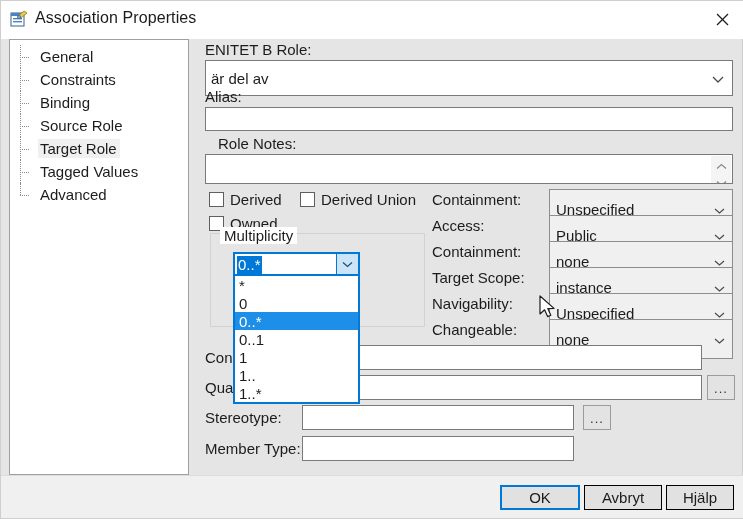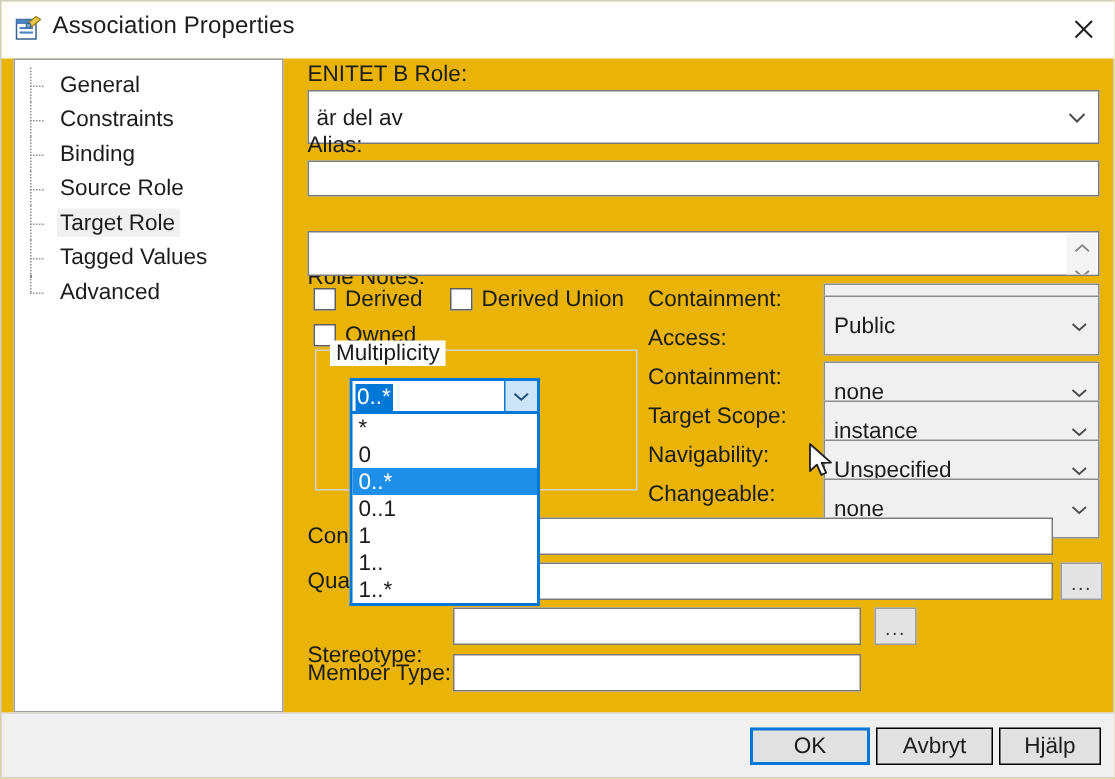--- a/index.html
+++ b/index.html
@@ -7,21 +7,21 @@
     margin: 0; padding: 0;
     width: 743px; height: 519px;
     background: #ffffff;
     font-family: "Liberation Sans", sans-serif;
     overflow: hidden;
   }
 
   #dialog {
     position: relative;
     width: 743px; height: 519px;
-    background: #eab308;
+    background: #e5e5e5;
     border: 1px solid #cfcfcf;
   }
 
   
   #titlebar {
     position: absolute; left: 0; top: 0;
     width: 743px; height: 38px;
     background: #ffffff;
   }
   #app-icon {
@@ -360,21 +360,21 @@
             <path d="M1 1.5 L6 6.5 L11 1.5" fill="none" stroke="#4a4a4a" stroke-width="1.3"></path>
           </svg>
       </span>
     </div>
 
     <div class="fld-label" style="left:8px; top:49px;">Alias:</div>
     <div class="txtbox" style="left:8px; top:68px; width:528px; height:24px;">
       <span></span>
     </div>
 
-    <div class="fld-label" style="left:8px; top:96px;margin-top:41px;">Role Notes:</div>
+    <div class="fld-label" style="left:21px; top:96px;">Role Notes:</div>
     <div class="txtbox" style="left:8px; top:115px; width:528px; height:30px; align-items:flex-start; padding-top:3px;">
       <span></span>
       <div id="notes-spin">
         <span>
           <svg width="11" height="7" viewBox="0 0 11 7">
               <path d="M1 5.5 L5.5 1.5 L10 5.5" fill="none" stroke="#8a8a8a" stroke-width="1.3"></path>
             </svg>
         </span>
         <span>
           <svg width="11" height="7" viewBox="0 0 11 7">
@@ -423,21 +423,21 @@
     <div class="combo-grey" style="left:352px; top:150px; width:184px;">
       <span>Unspecified</span>
       <span class="arrow">
         <svg width="11" height="7" viewBox="0 0 11 7">
             <path d="M1 1.5 L5.5 5.5 L10 1.5" fill="none" stroke="#4a4a4a" stroke-width="1.2"></path>
           </svg>
       </span>
     </div>
 
     <div class="fld-label" style="left:235px; top:178px;">Access:</div>
-    <div class="combo-grey" style="left:352px; top:158px; width:184px;">
+    <div class="combo-grey" style="left:352px; top:176px; width:184px;">
       <span>Public</span>
       <span class="arrow">
         <svg width="11" height="7" viewBox="0 0 11 7">
             <path d="M1 1.5 L5.5 5.5 L10 1.5" fill="none" stroke="#4a4a4a" stroke-width="1.2"></path>
           </svg>
       </span>
     </div>
 
     <div class="fld-label" style="left:235px; top:204px;">Containment:</div>
     <div class="combo-grey" style="left:352px; top:202px; width:184px;">
@@ -483,21 +483,21 @@
     <div class="txtbox" style="left:105px; top:306px; width:400px; height:25px;">
       <span></span>
     </div>
 
     <div class="fld-label" style="left:8px; top:340px;">Qualifier:</div>
     <div class="txtbox" style="left:105px; top:336px; width:400px; height:25px;">
       <span></span>
     </div>
     <div class="dots-btn" style="left:510px; top:336px; width:28px; height:25px;">...</div>
 
-    <div class="fld-label" style="left:8px; top:370px;margin-top:19px;">Stereotype:</div>
+    <div class="fld-label" style="left:8px; top:370px;">Stereotype:</div>
     <div class="txtbox" style="left:105px; top:366px; width:272px; height:25px;">
       <span></span>
     </div>
     <div class="dots-btn" style="left:386px; top:366px; width:28px; height:25px;">...</div>
 
     <div class="fld-label" style="left:8px; top:401px;">Member Type:</div>
     <div class="txtbox" style="left:105px; top:397px; width:272px; height:25px;">
       <span></span>
     </div>
 

